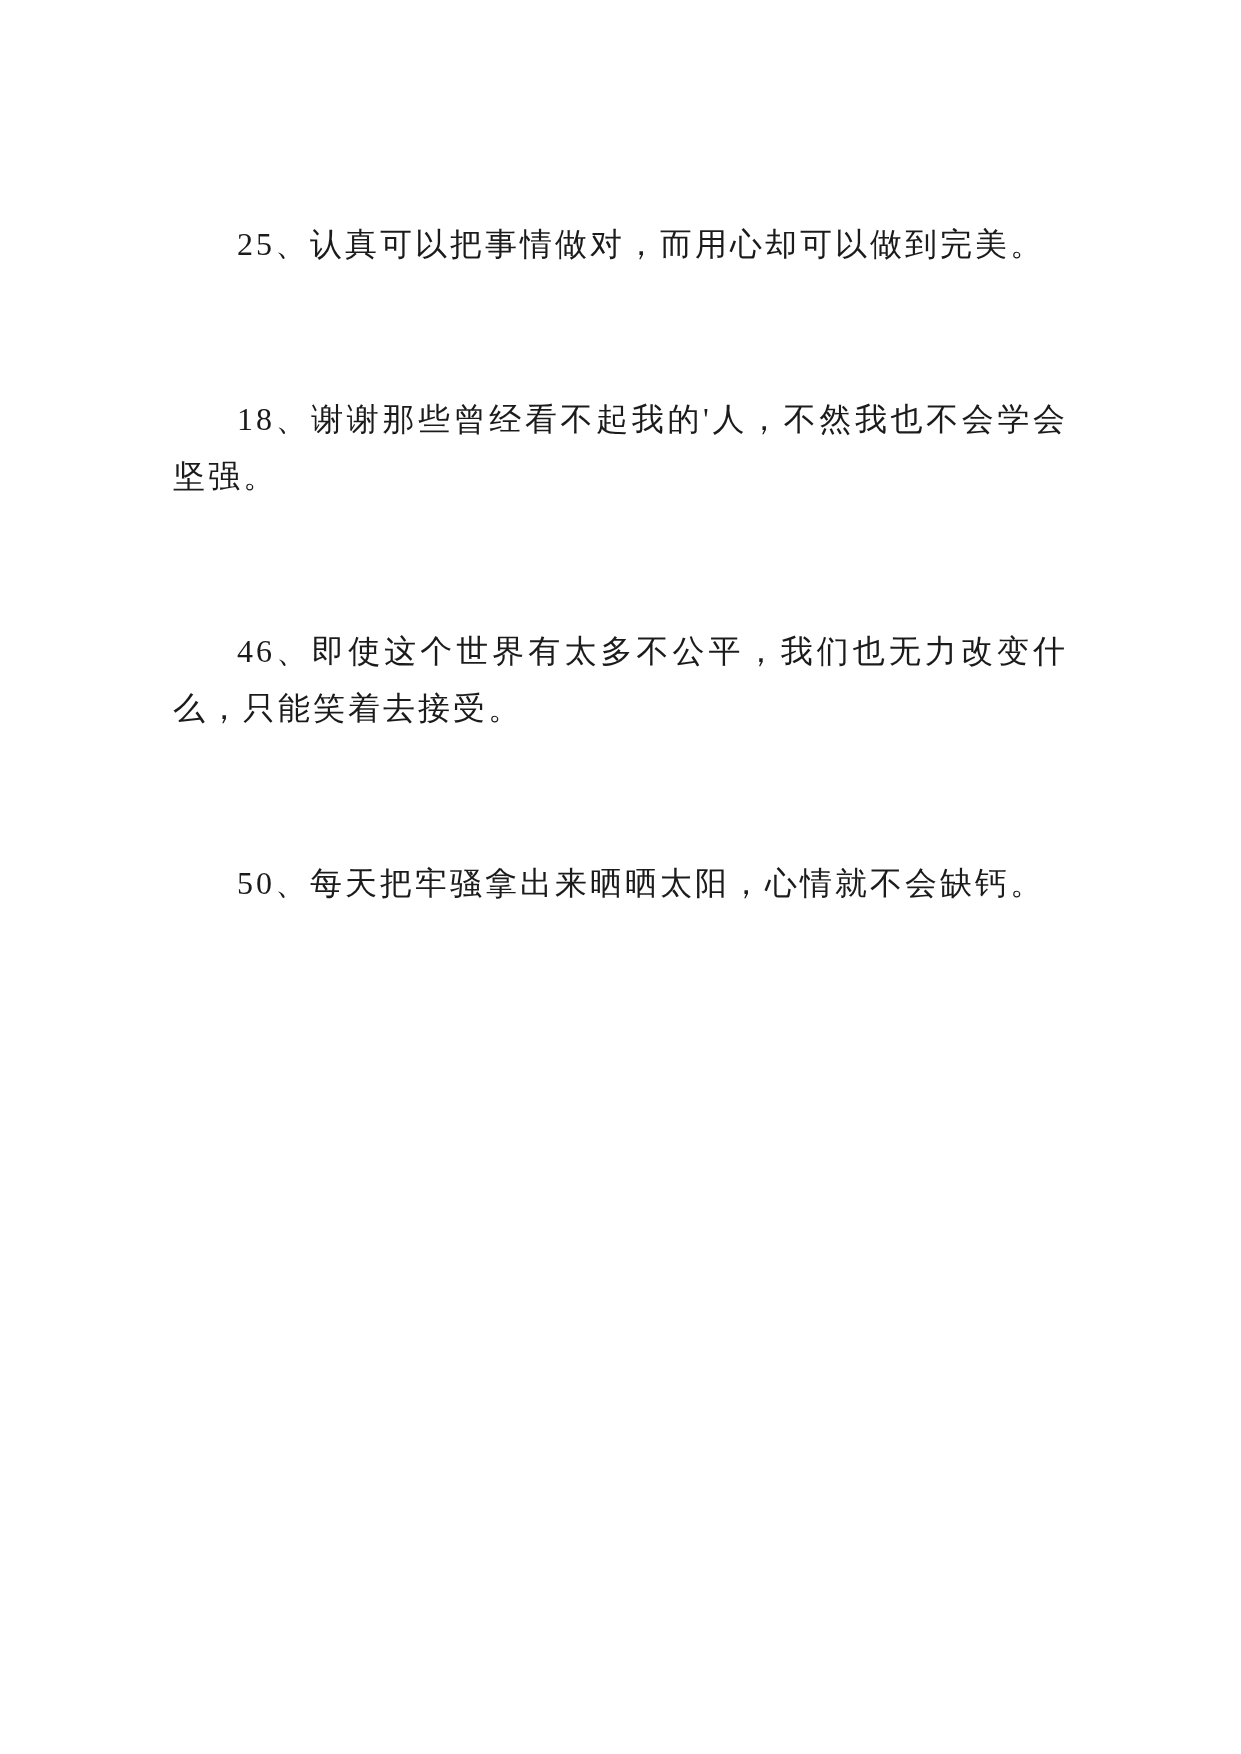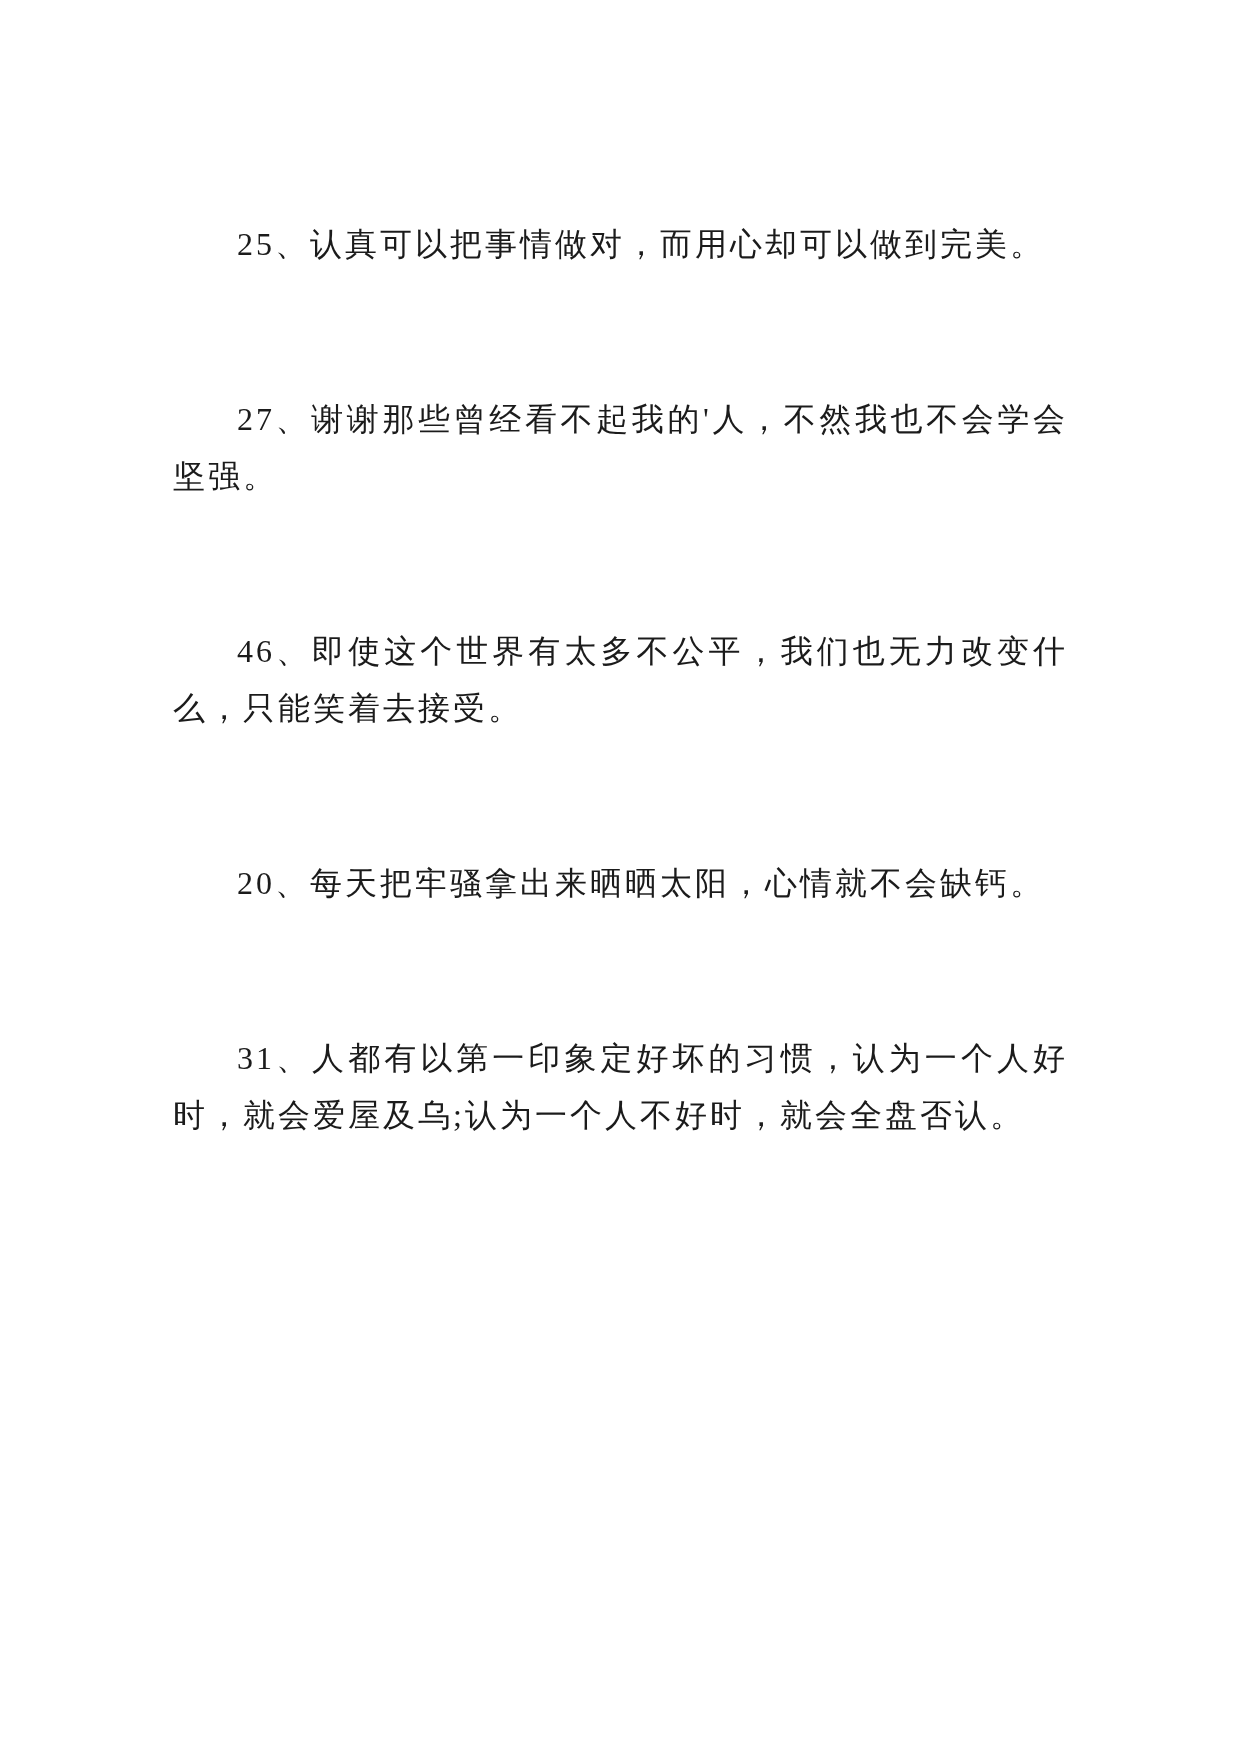--- a/index.html
+++ b/index.html
@@ -27,17 +27,16 @@
     text-align: justify;
     margin: 0 0 118px 0;
     word-break: break-all;
   }
 </style>
 </head>
 <body>
 
 <div class="page">
   <p class="quote">25、认真可以把事情做对，而用心却可以做到完美。</p>
-  <p class="quote">27、谢谢那些曾经看不起我的'人，不然我也不会学会坚强。</p>
+  <p class="quote">18、谢谢那些曾经看不起我的'人，不然我也不会学会坚强。</p>
   <p class="quote">46、即使这个世界有太多不公平，我们也无力改变什么，只能笑着去接受。</p>
-  <p class="quote">20、每天把牢骚拿出来晒晒太阳，心情就不会缺钙。</p>
-  <p class="quote">31、人都有以第一印象定好坏的习惯，认为一个人好时，就会爱屋及乌;认为一个人不好时，就会全盘否认。</p>
+  <p class="quote">50、每天把牢骚拿出来晒晒太阳，心情就不会缺钙。</p>
 </div>
 
 </body></html>

